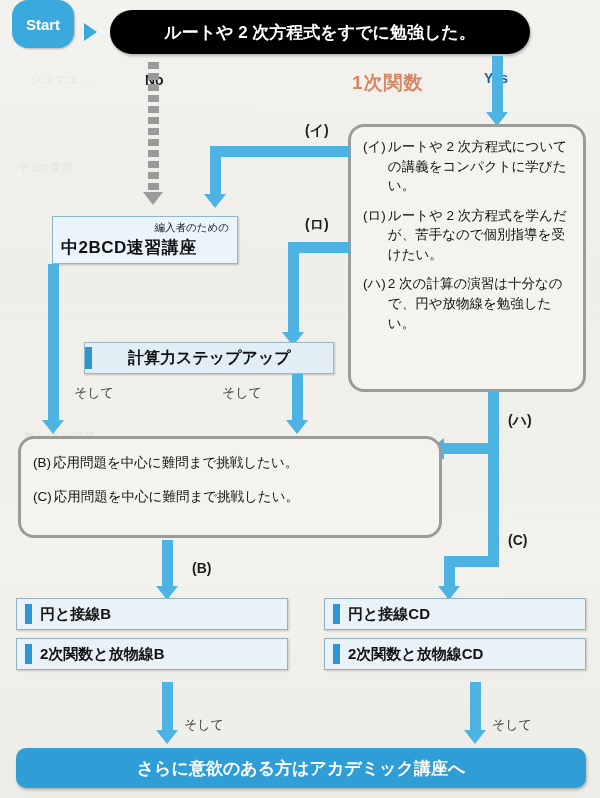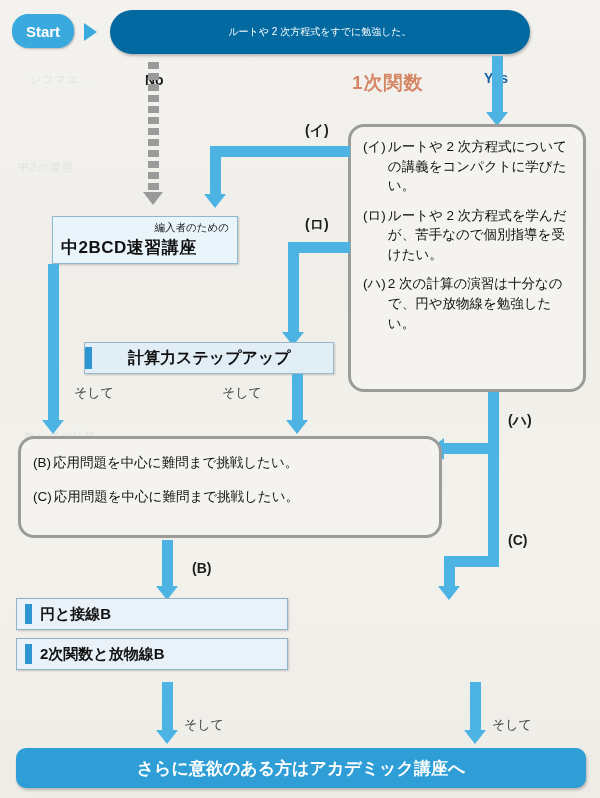--- a/index.html
+++ b/index.html
@@ -53,25 +53,25 @@
     color: #ffffff;
     border-radius: 16px;
     font-weight: bold;
     font-size: 15px;
     display: flex;
     align-items: center;
     justify-content: center;
     box-shadow: 1px 1px 2px rgba(0,0,0,.25);
   }
   .q-pill {
-    background: #0369a1;
+    background: #000000;
     color: #ffffff;
     border-radius: 22px;
-    font-size: 10px;
-    font-weight: normal;
+    font-size: 17px;
+    font-weight: bold;
     display: flex;
     align-items: center;
     justify-content: center;
     box-shadow: 1px 2px 3px rgba(0,0,0,.25);
   }
   .tri-right {
     width: 0; height: 0;
     border-left: 13px solid #3aa9dd;
     border-top: 9px solid transparent;
     border-bottom: 9px solid transparent;
@@ -238,21 +238,21 @@
 <body>
 
 <div id="root">
   <div class="bg-texture"></div>
 
   <div class="ghost big" style="left:352px; top:70px;">1次関数</div>
   <div class="ghost" style="left:30px; top:72px;">シコマエ...</div>
   <div class="ghost" style="left:18px; top:160px;">中2の復習</div>
   <div class="ghost" style="left:24px; top:430px;">数と式の計算</div>
 
-  <div class="node start-pill" style="left:12px; top:14px; width:62px; height:34px;">Start</div>
+  <div class="node start-pill" style="left:12px; top:0; width:62px; height:48px;">Start</div>
 
   <div class="node tri-right" style="left:84px; top:23px;"></div>
 
   <div class="node q-pill" style="left:110px; top:10px; width:420px; height:44px;">ルートや 2 次方程式をすでに勉強した。</div>
 
   <div class="label" style="left:119px; top:72px;padding-left:26px;">No</div>
   <div class="label blue" style="left:484px; top:70px;">Yes</div>
 
   <div class="dotted-line" style="left:148px; top:62px; height:130px;"></div>
   <div class="dotted-head" style="left:143px; top:192px;"></div>
@@ -335,20 +335,30 @@
     <div class="result-row">
       <div class="bar"></div>
       <div class="txt">円と接線B</div>
     </div>
     <div class="result-row">
       <div class="bar"></div>
       <div class="txt">2次関数と放物線B</div>
     </div>
   </div>
 
+  <div class="result-group" style="left:324px; top:598px; width:262px;">
+    <div class="result-row">
+      <div class="bar"></div>
+      <div class="txt">円と接線CD</div>
+    </div>
+    <div class="result-row">
+      <div class="bar"></div>
+      <div class="txt">2次関数と放物線CD</div>
+    </div>
+  </div>
 
   <div class="arrow-line" style="left:162px; top:682px; width:11px; height:50px;"></div>
   <div class="arrow-head-down" style="left:156px; top:730px;"></div>
   <div class="label-sm" style="left:184px; top:716px;">そして</div>
 
   <div class="arrow-line" style="left:470px; top:682px; width:11px; height:50px;"></div>
   <div class="arrow-head-down" style="left:464px; top:730px;"></div>
   <div class="label-sm" style="left:492px; top:716px;">そして</div>
 
   <div class="final-banner" style="left:16px; top:748px; width:570px; height:40px;border-radius:10px;">さらに意欲のある方はアカデミック講座へ</div>

